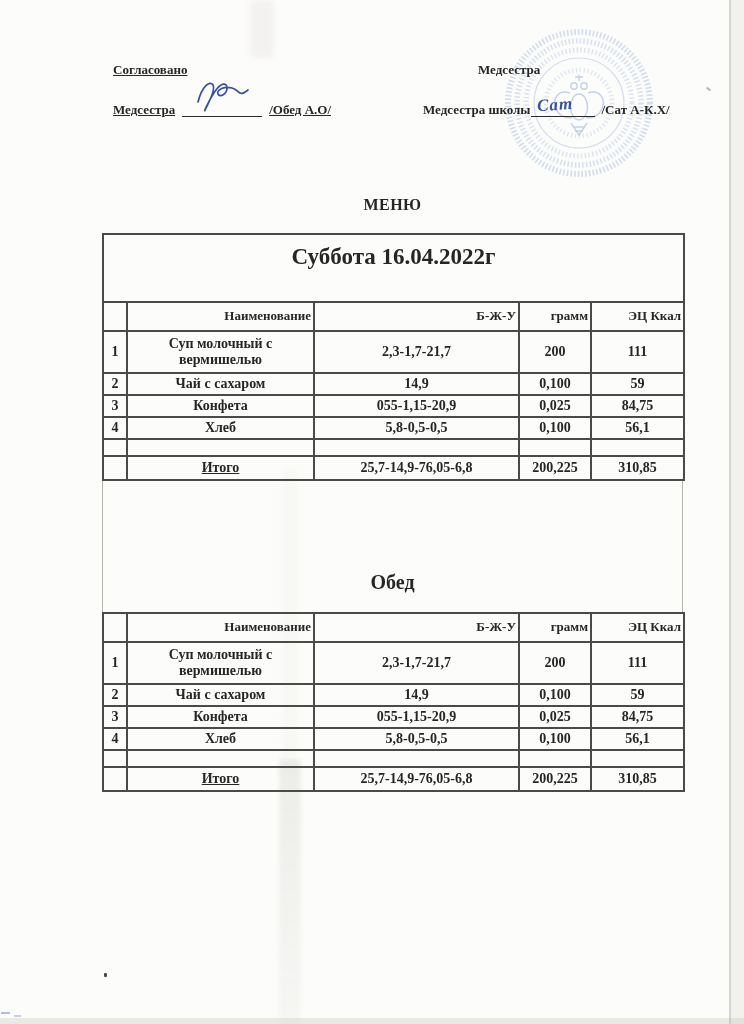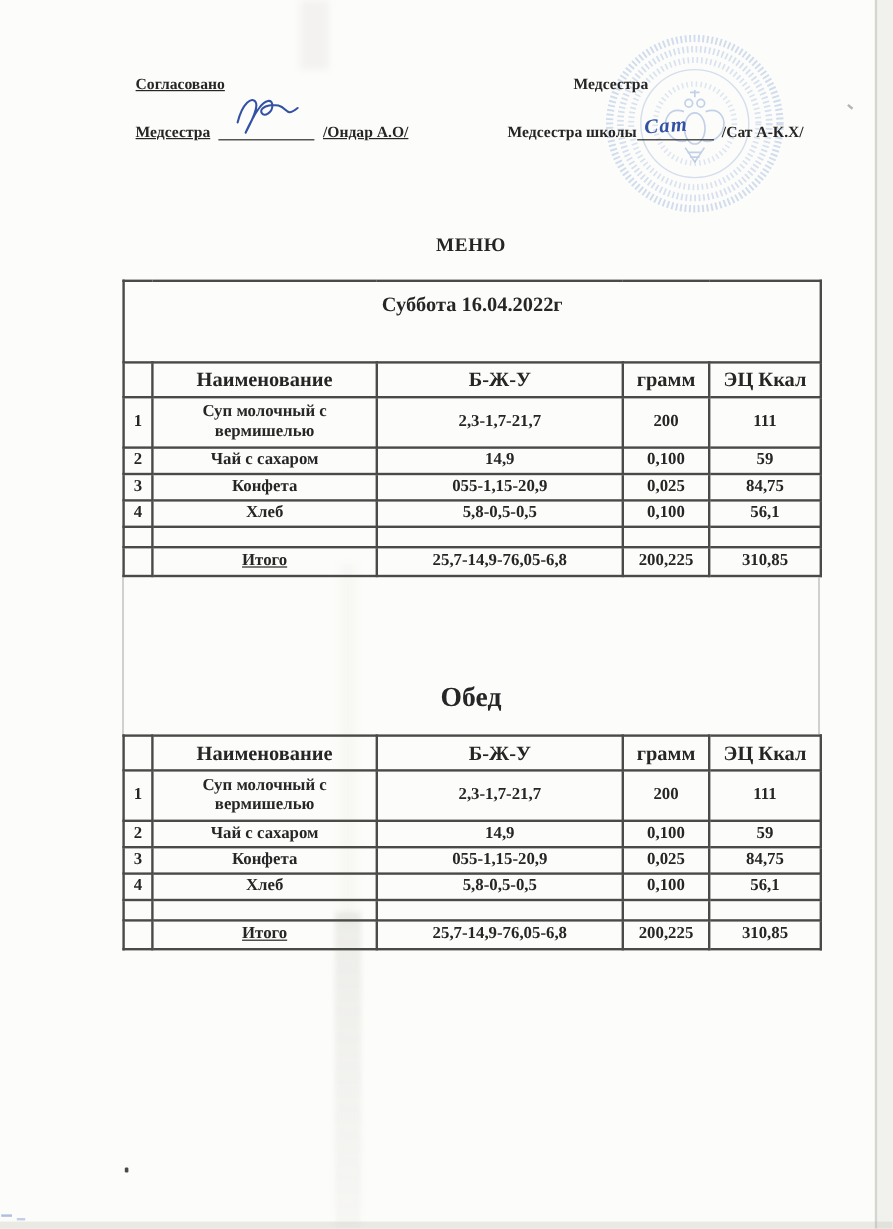--- a/index.html
+++ b/index.html
@@ -45,32 +45,32 @@
   
   .menu-title{position:absolute;left:102px;top:196px;width:581px;
      text-align:center;font-size:16px;letter-spacing:.5px;}
   
   .doc-body{position:absolute;left:102px;top:233px;width:581px;}
   table.menu{border-collapse:collapse;table-layout:fixed;width:581px;font-size:14px;}
   table.menu td, table.menu th{
      border:2px solid #4a4a48;text-align:center;vertical-align:middle;
      line-height:1.12;padding:1px 2px;font-weight:bold;color:#262626;
   }
-  tr.band td{height:56px;vertical-align:top;padding-top:9px;font-size:17px;margin-left:16px;}
-  tr.cols th{height:25px;font-size:17px;}
+  tr.band td{height:56px;vertical-align:top;padding-top:9px;font-size:23px;margin-left:16px;}
+  tr.cols th{height:25px;font-size:13px;text-align:right;}
   tr.dish td{height:18px;}
   tr.dish.tall td{height:38px;}
   td.name-cell{padding:1px 16px;}
   tr.spacer td{height:13px;}
   tr.total td{height:20px;}
   td.total-label{text-align:left;padding-left:7px;text-decoration:underline;}
   .obed-gap{
      height:131px;border-left:1.5px solid #b7b4ae;border-right:1.5px solid #b7b4ae;
      display:flex;align-items:flex-end;justify-content:center;
-     padding-bottom:18px;box-sizing:border-box;font-size:23px;
+     padding-bottom:18px;box-sizing:border-box;font-size:20px;
   }
 </style>
 </head>
 <body>
 
 <div class="sheet">
 
   <div class="artifact smudge-top"></div>
   <div class="artifact band-mid"></div>
   <div class="artifact band-bottom"></div>
@@ -105,21 +105,21 @@
 
   <div class="approve approve-left">
     <div class="heading">Согласовано</div>
     <div class="sig-row">
       <span>Медсестра</span>
       <span class="sig-line nurse">
         <svg class="nurse-sig-svg" width="58" height="34" viewBox="0 0 58 34">
           <path d="M4 24 C8 8 16 2 19 7 C22 12 14 26 11 32 C9 36 16 20 22 12 C27 5 33 4 33 10 C33 16 26 20 24 16 C22 12 30 8 38 10 C46 12 44 20 54 12" stroke="#3352a4" stroke-width="1.7" fill="none" stroke-linecap="round"></path>
         </svg>
       </span>
-      <span class="sig-suffix">/Ондар А.О/</span>
+      <span class="sig-suffix">/Обед А.О/</span>
     </div>
   </div>
 
   <div class="approve approve-right">
     <div class="heading">Медсестра</div>
     <div class="sig-row">
       <span>Медсестра школы</span>
       <span class="sig-line director">
         <span class="dir-sig">Сат</span>
       </span>

